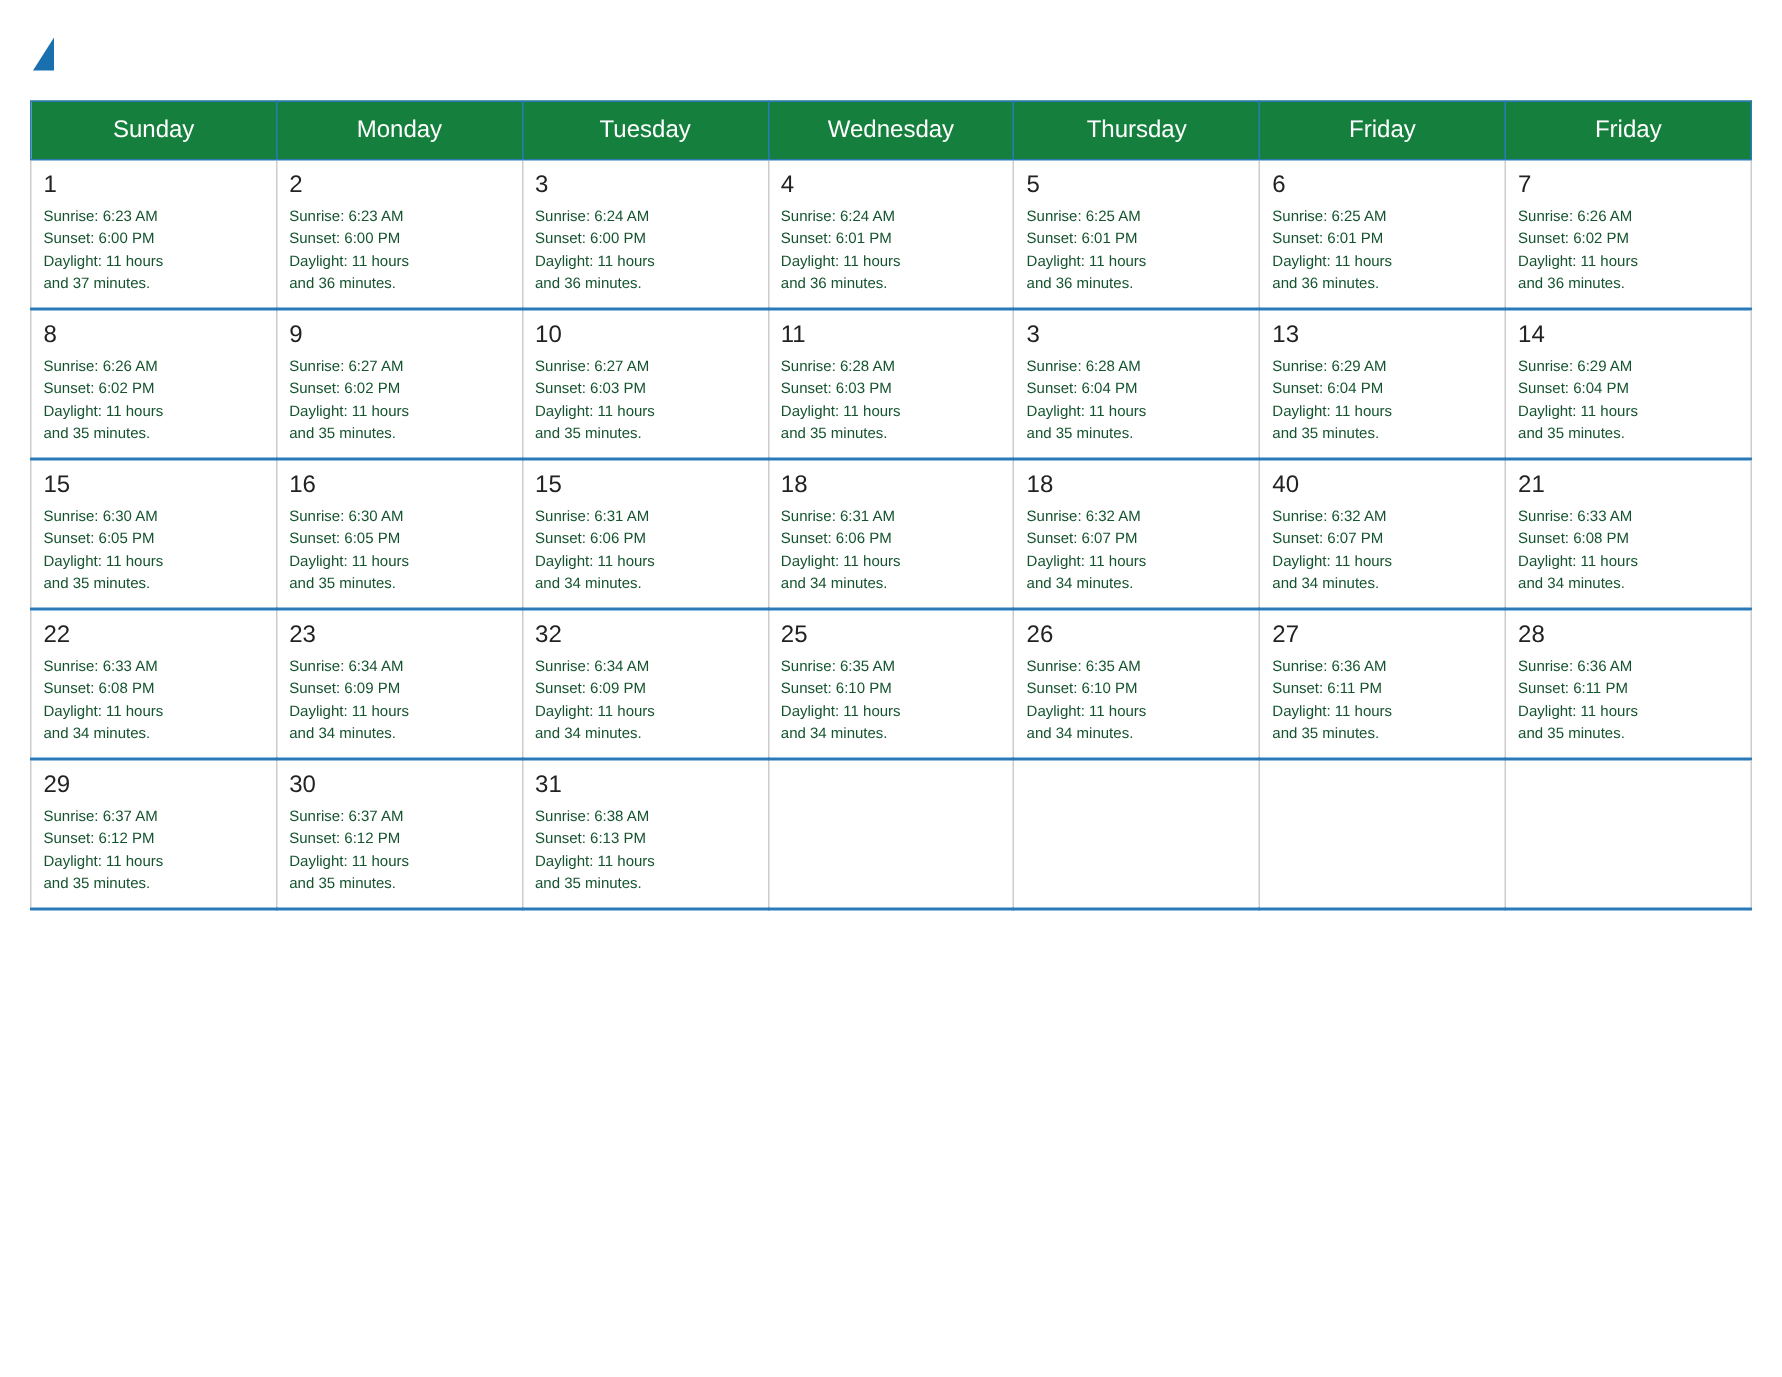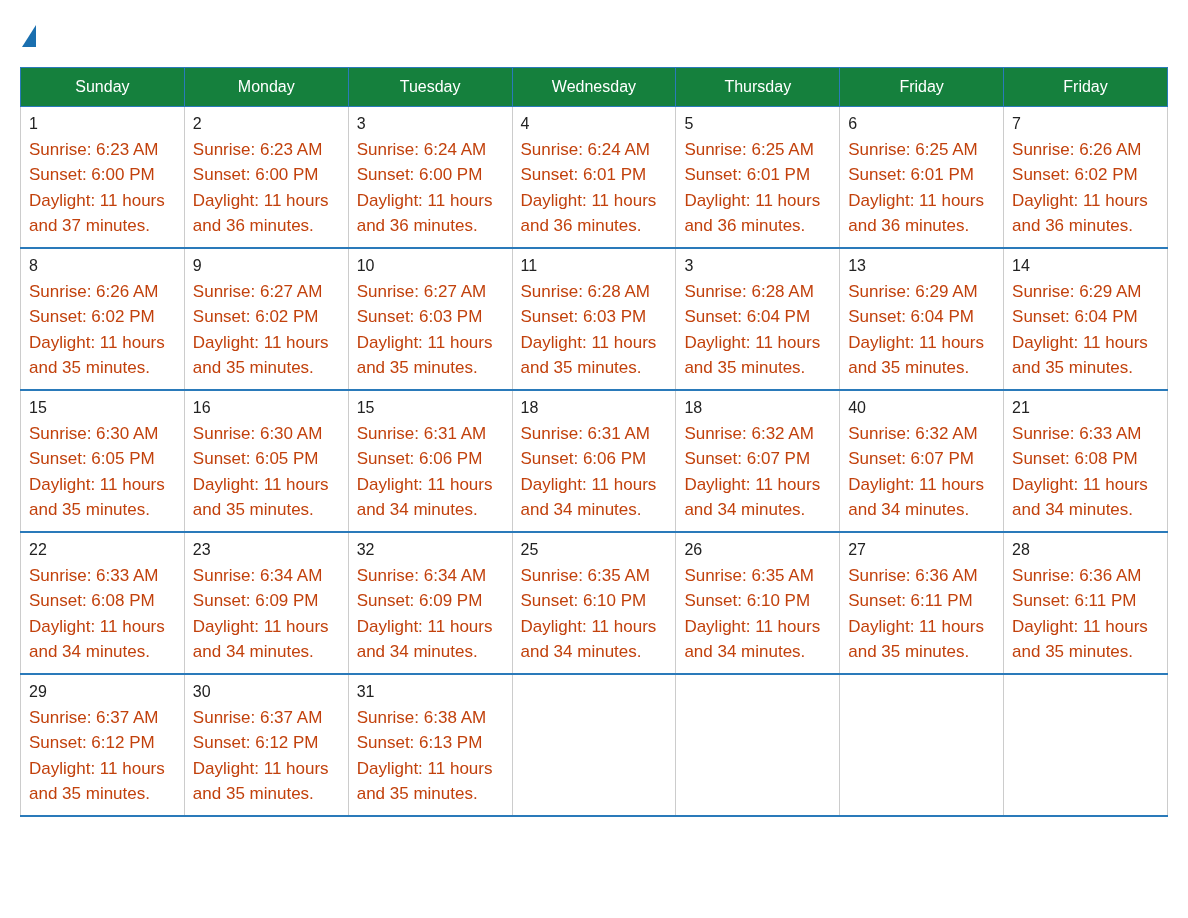--- a/index.html
+++ b/index.html
@@ -71,22 +71,22 @@
       vertical-align: top;
       width: 14.28%;
     }
     .day-number {
       font-size: 16px;
       font-weight: normal;
       color: #222;
       margin-bottom: 4px;
     }
     .day-info {
-      font-size: 17px;
-      color: #c2410c;
+      font-size: 10px;
+      color: #14532d;
       line-height: 1.5;
     }
     tbody tr {
       border-bottom: 2px solid #2a7aba;
     }
     tbody tr td:first-child {
       border-left: 1px solid #ccc;
     }
   </style>
 </head>

